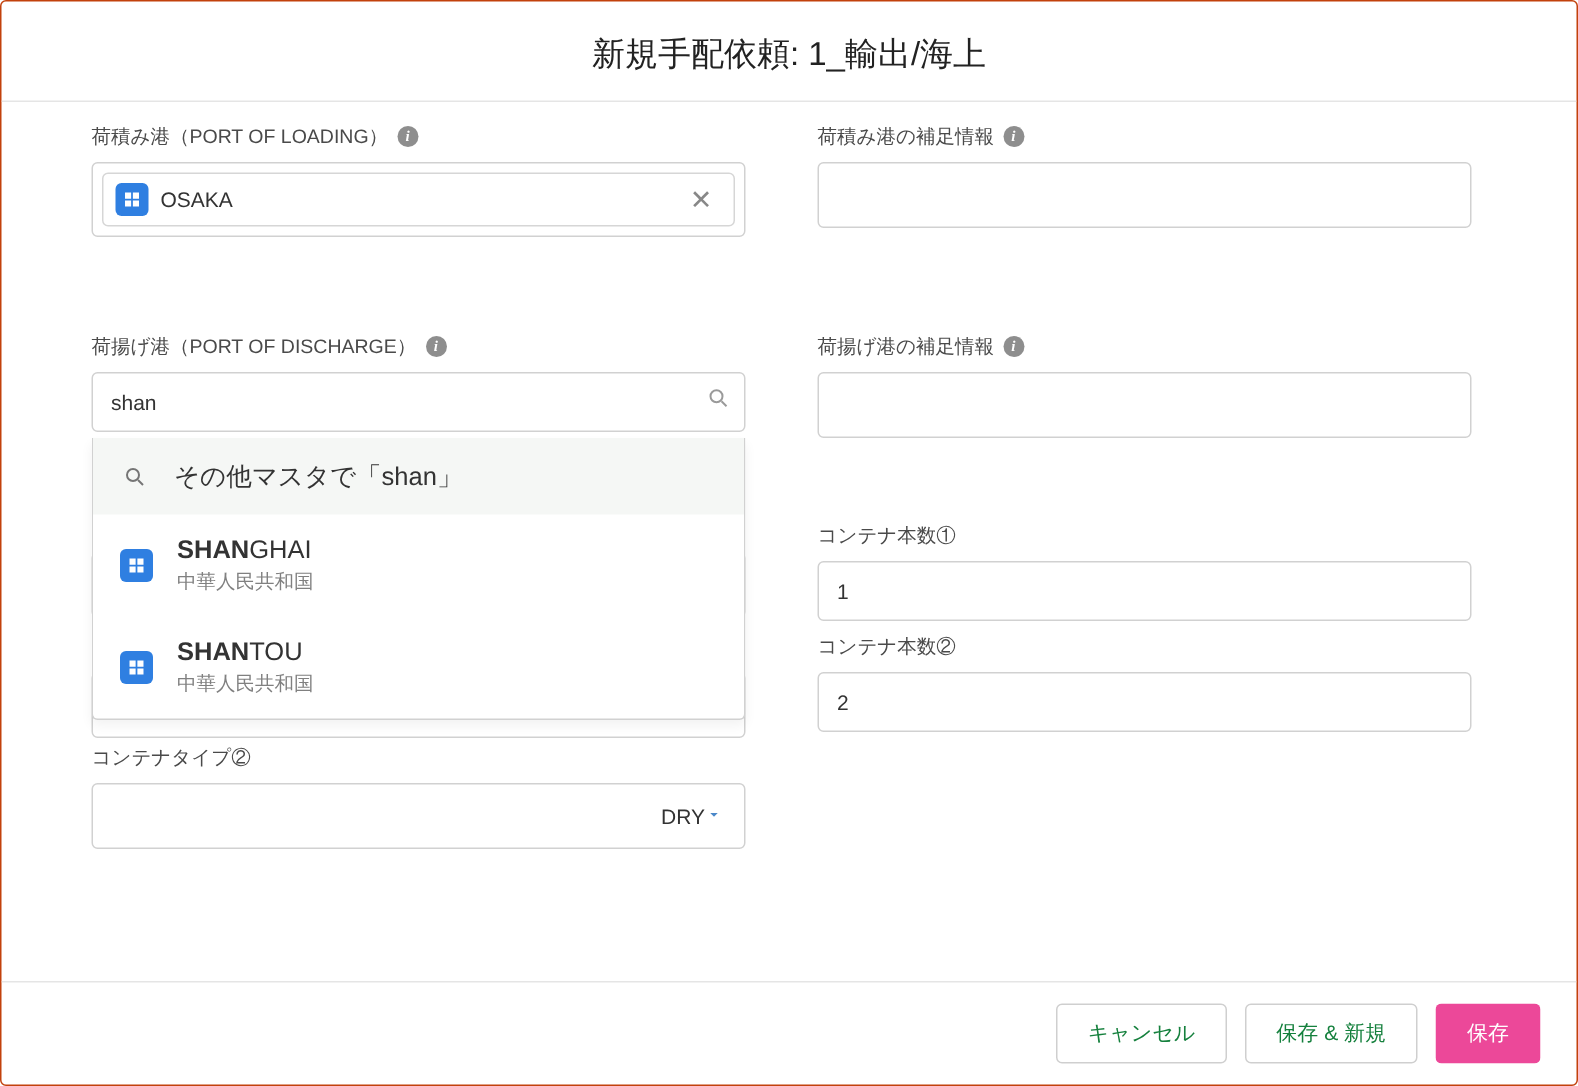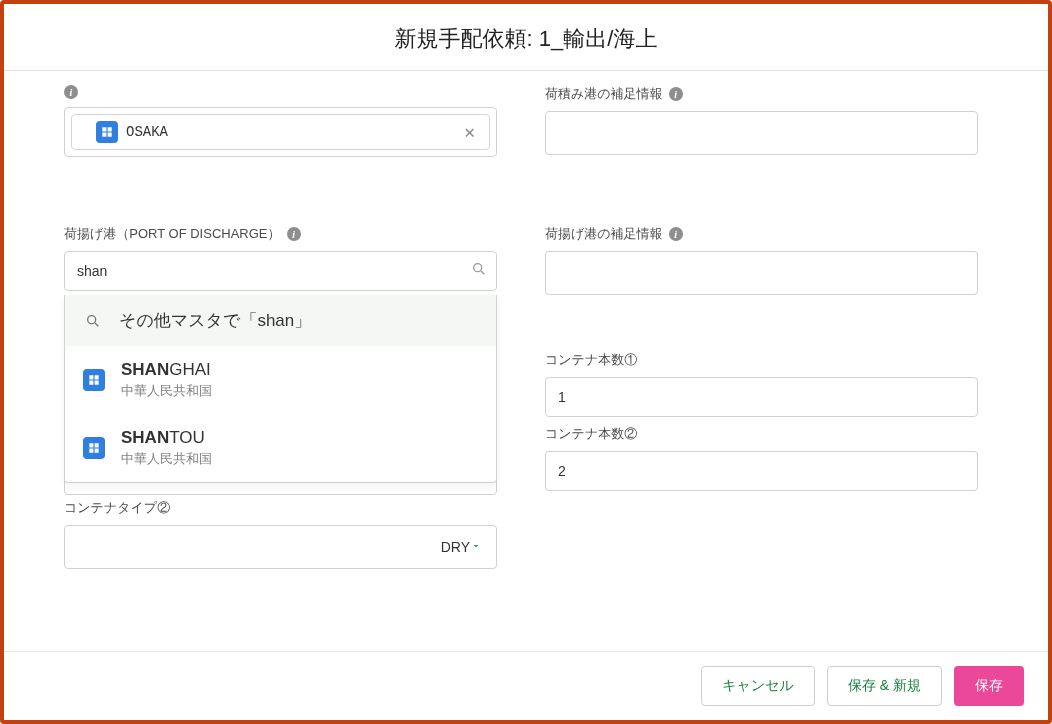--- a/index.html
+++ b/index.html
@@ -1,21 +1,21 @@
 <!DOCTYPE html>
 <html><head>
 <meta charset="utf-8">
 <style>
   * { box-sizing: border-box; margin: 0; padding: 0; }
   html, body { height: 100%; font-family: "Hiragino Kaku Gothic ProN", "Yu Gothic", Meiryo, sans-serif; }
   body { background: #fff; }
 
   .modal-frame {
     width: 1052px; height: 724px;
-    border: 4px solid #c2410c;
+    border: 1px solid #c2410c;
     border-radius: 4px;
     display: flex; flex-direction: column;
     overflow: hidden;
     position: relative;
   }
 
   .modal-header {
     padding: 20px 10px 16px 10px;
     border-bottom: 1px solid #e5e5e5;
     text-align: center;
@@ -75,26 +75,25 @@
 
   .pill-box {
     padding: 6px;
     display: flex; align-items: center;
     min-height: 48px;
   }
   .pill {
     display: inline-flex; align-items: center;
     border: 1px solid #d6d6d6;
     border-radius: 4px;
-    padding: 6px 10px 6px 24px;
+    padding: 6px 10px 6px 8px;
     gap: 8px;
     width: 100%;
     justify-content: flex-start;
     background:#fff;
-    font-family:Liberation Mono, monospace;
   }
   .pill .endspace { flex:1; }
   .pill .x { font-size:18px; color:#888; cursor:pointer; padding:0 4px; }
 
   .port-icon {
     width: 22px; height: 22px; border-radius:4px; background:#2f7fe1;
     display:inline-flex; align-items:center; justify-content:center;
     flex-shrink:0;
   }
   .port-icon svg { width:14px; height:14px; fill:#fff; }
@@ -162,20 +161,21 @@
 
   <div class="modal-header">
     <h1>新規手配依頼: 1_輸出/海上</h1>
   </div>
 
   <div class="modal-body">
     <div class="form-content">
 
       <div class="field-block tall">
         <div class="field-label">
+          <span>荷積み港（PORT OF LOADING）</span>
           <span class="info-icon">i</span>
         </div>
         <div class="pill-box">
           <div class="pill">
             <span class="port-icon">
               <svg viewBox="0 0 24 24">
                   <path d="M4 4h7v7H4zM13 4h7v7h-7zM4 13h7v7H4zM13 13h7v7h-7z"></path>
                 </svg>
             </span>
             <span>OSAKA</span>

